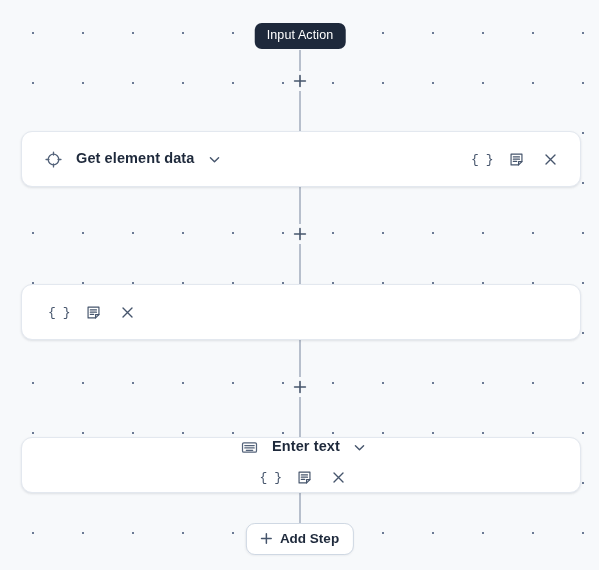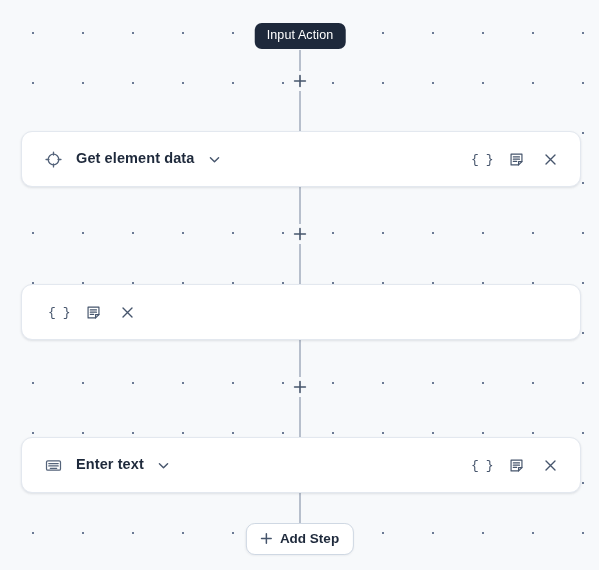--- a/index.html
+++ b/index.html
@@ -253,21 +253,21 @@
         </svg>
       </span>
       <span class="act">
         <svg width="15" height="15" viewBox="0 0 16 16" fill="none" stroke="#46556c" stroke-width="1.45" stroke-linecap="round">
           <path d="M3.2 3.2 L12.8 12.8 M12.8 3.2 L3.2 12.8"></path>
         </svg>
       </span>
     </div>
   </div>
 
-  <div class="card" style="top:437px;">
+  <div class="card" style="top:437px;flex-direction:column;">
     <div class="card-left">
       <span class="card-icon">
         <svg width="17" height="17" viewBox="0 0 18 18" fill="none" stroke="#54637a" stroke-width="1.3" stroke-linecap="round" stroke-linejoin="round">
           <rect x="1.6" y="4" width="14.8" height="10" rx="1.4"></rect>
           <path d="M4 7 H14 M4 9.5 H14 M5.6 12 H12.4"></path>
         </svg>
       </span>
       <span class="card-title">Enter text</span>
       <span class="card-chevron">
         <svg width="13" height="13" viewBox="0 0 14 14" fill="none" stroke="#46556c" stroke-width="1.5" stroke-linecap="round" stroke-linejoin="round">

